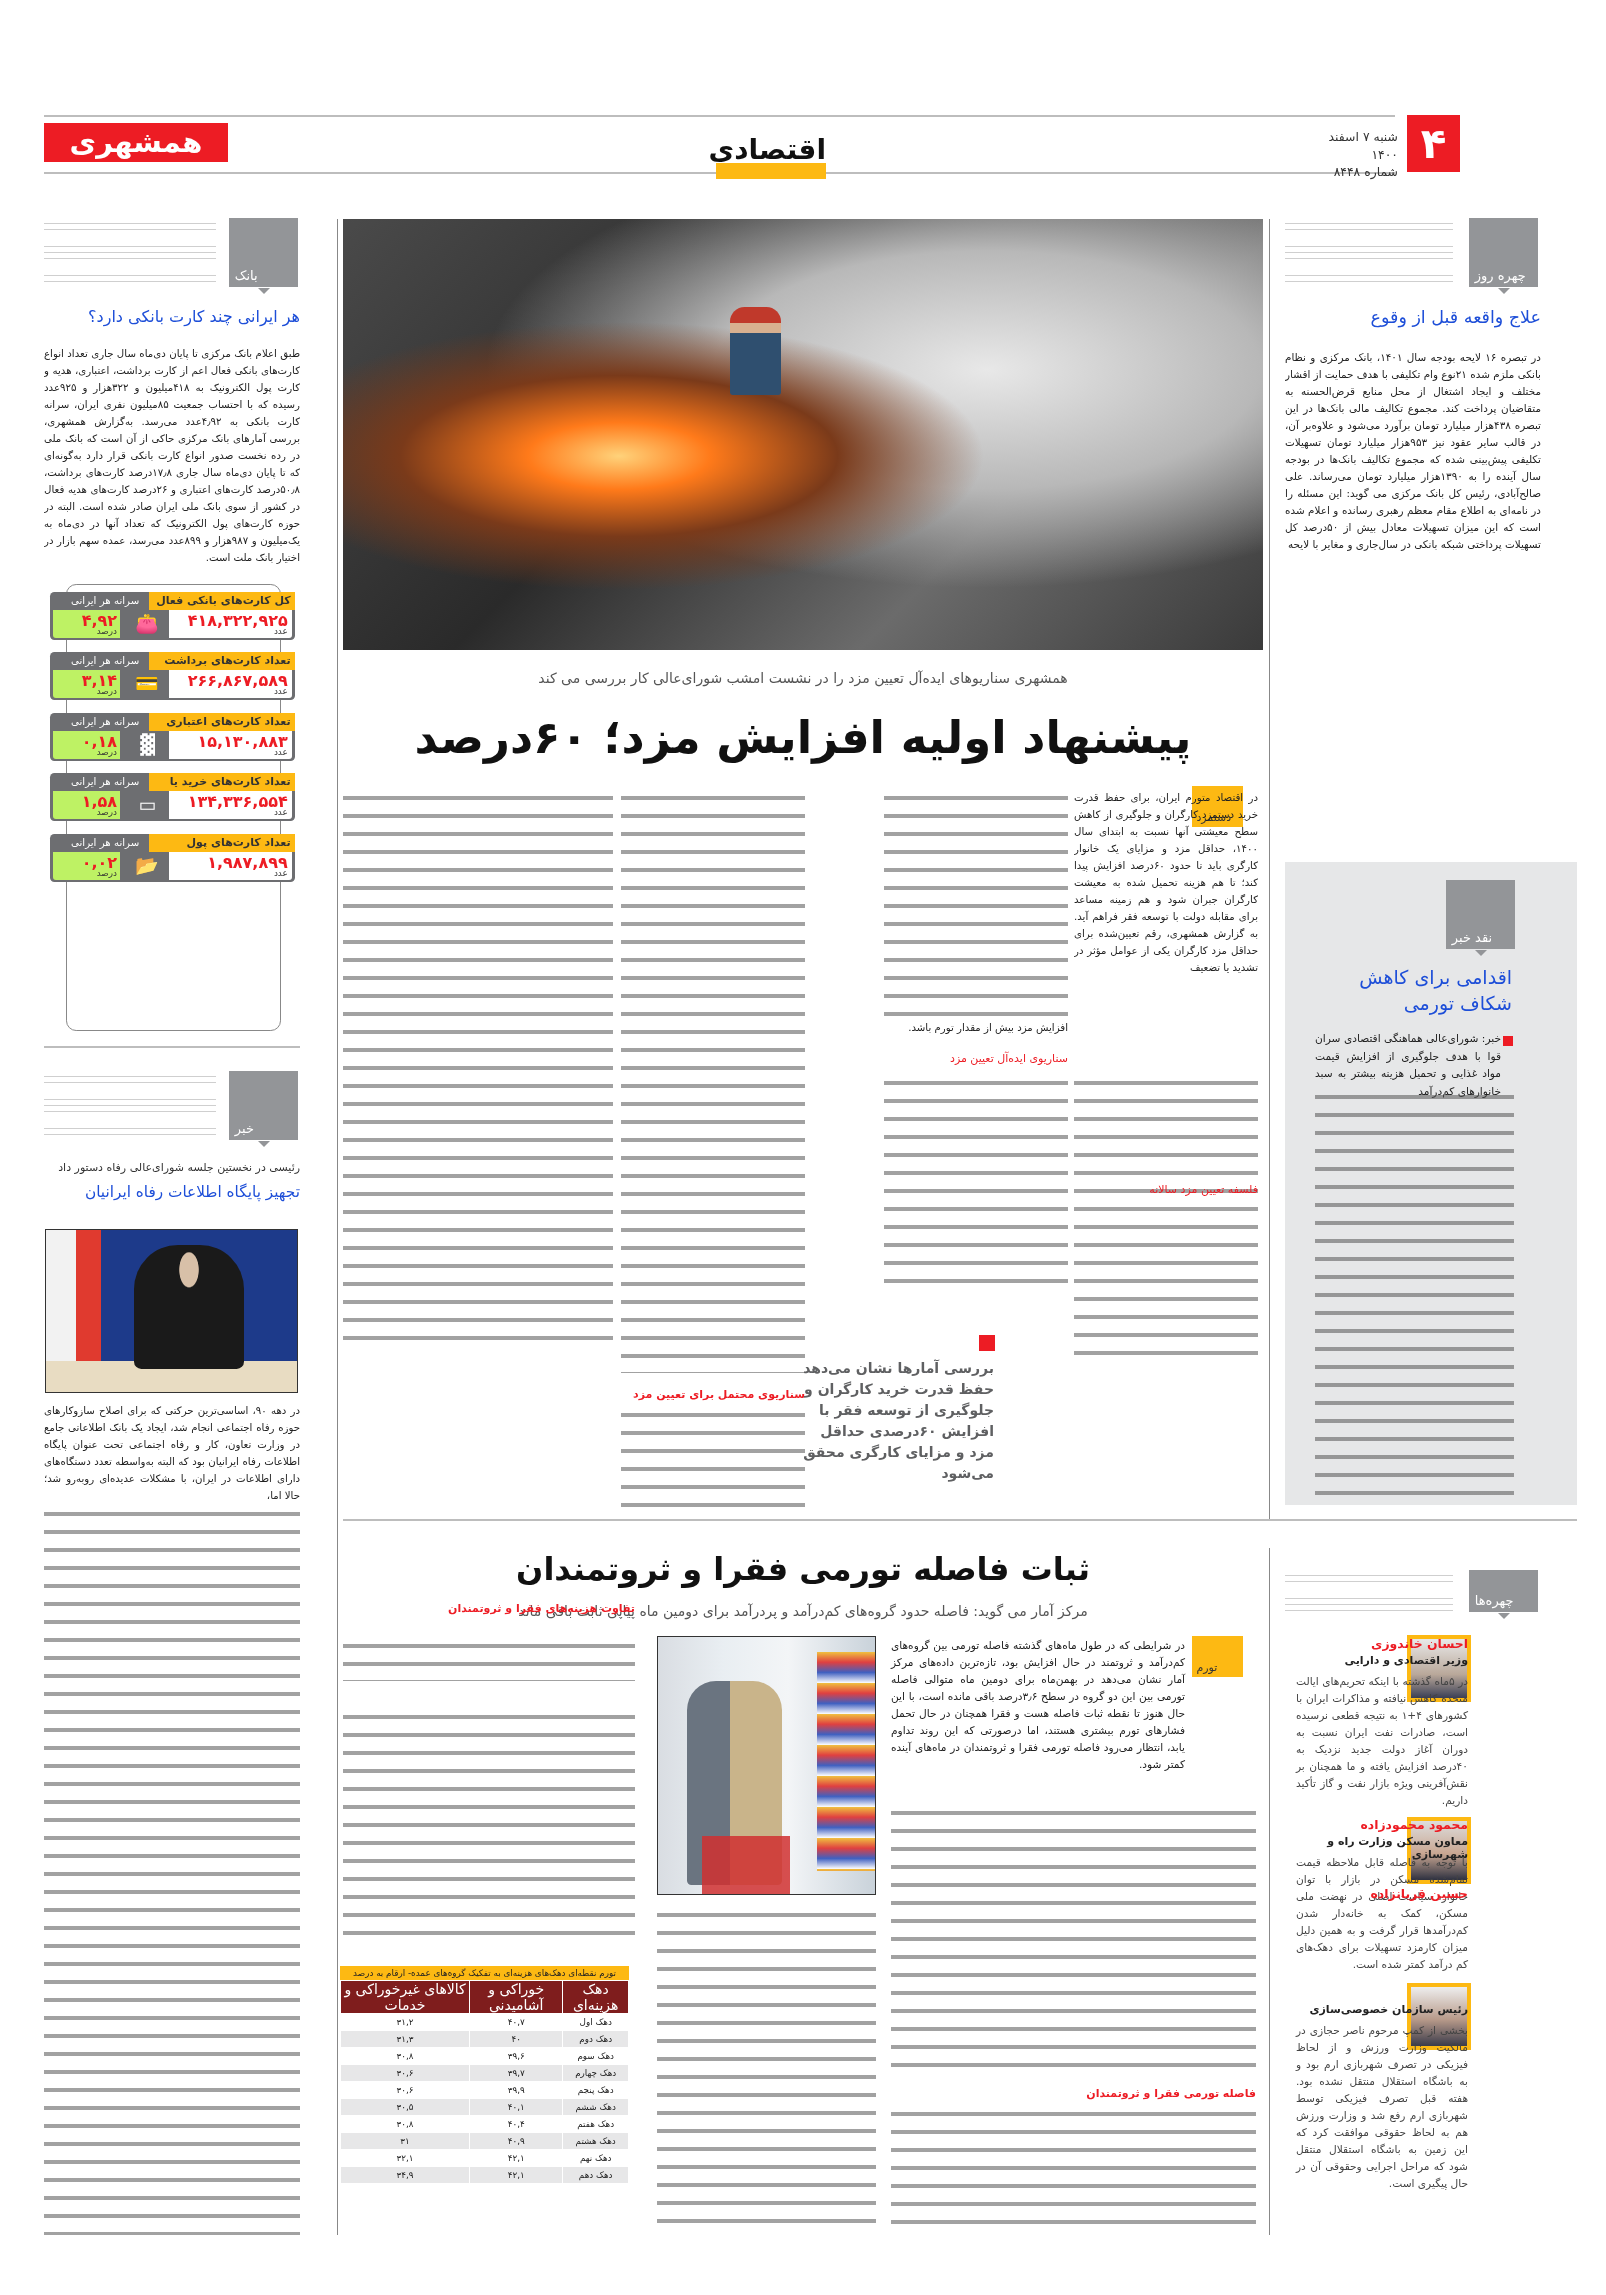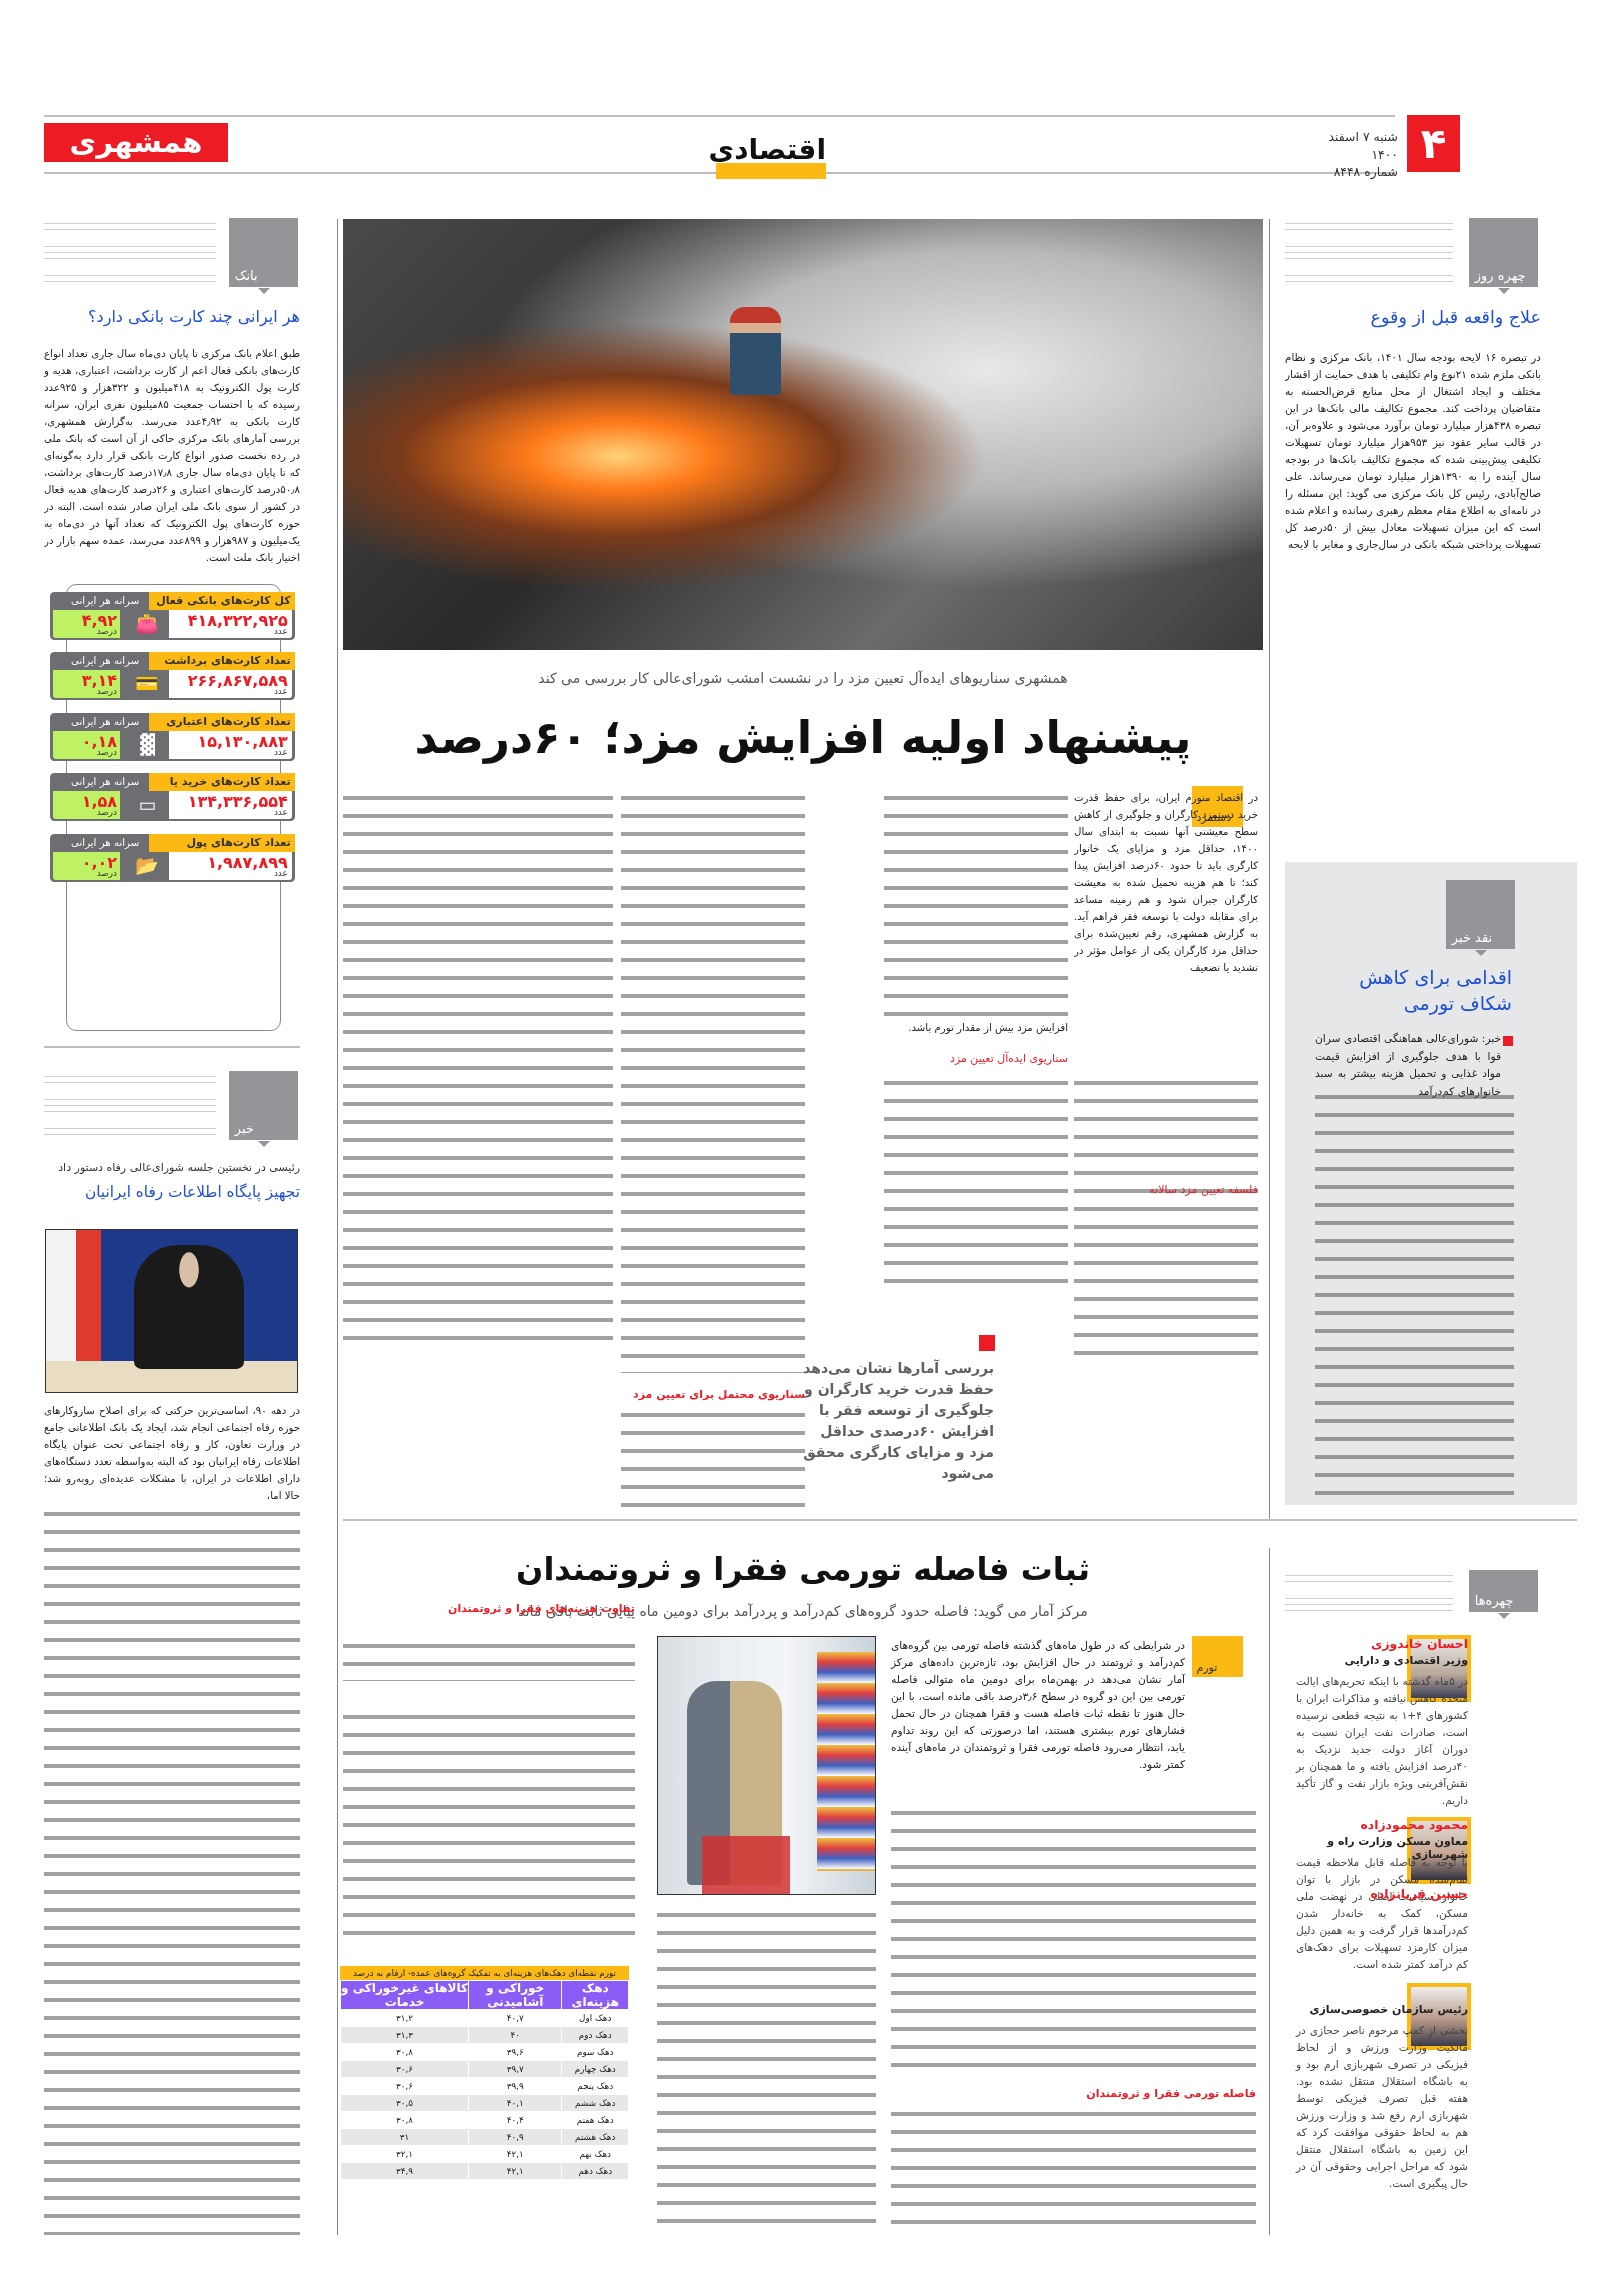--- a/index.html
+++ b/index.html
@@ -27,21 +27,21 @@
 .info-cap{position:absolute;left:0;top:0;width:95px;height:17.5px;color:#fff;font-size:10.2px;line-height:17.5px;text-align:right;padding-right:5.8px}
 .info-val{position:absolute;right:2.9px;top:17.5px;width:123px;height:28px;background:#fff;border-radius:0 0 2.9px 0}
 .info-val .n{position:absolute;right:4.4px;top:1.5px;font-size:16px;font-weight:bold;color:#ed1c24;direction:ltr}
 .info-val .u{position:absolute;right:4.4px;top:16px;font-size:8.8px;color:#333}
 .info-per{position:absolute;left:2.9px;top:17.5px;width:67px;height:28px;background:#bef264;border-radius:0 0 0 2.9px}
 .info-per .n{position:absolute;right:2.9px;top:1.5px;font-size:16px;font-weight:bold;color:#ed1c24;direction:ltr}
 .info-per .u{position:absolute;right:2.9px;top:16px;font-size:8.8px;color:#333}
 .info-icon{position:absolute;left:79px;top:20.4px;width:37px;height:23.4px;color:#fff;font-size:19px;text-align:center;line-height:23.4px}
 
 .tbl{position:absolute;left:340px;top:1966px;width:289px;border-collapse:collapse;font-size:8.8px}
-.tbl th{background:#8b5cf6;color:#fff;font-size:12px;font-weight:bold;height:14.6px;border:0.7px solid #fff}
+.tbl th{background:#7f1d1d;color:#fff;font-size:14px;font-weight:normal;height:14.6px;border:0.7px solid #fff}
 .tbl caption{background:#fdb913;color:#222;font-weight:normal;font-size:8.8px;padding:2.2px 4.4px}
 .tbl td{height:17px;text-align:center;color:#222;border:0.7px solid #fff}
 .tbl tr:nth-child(even) td{background:#e7e7e8}
 
 .photo{position:absolute;overflow:hidden}
 .vrule{position:absolute;width:0.7px;background:#888}
 .hrule{position:absolute;height:1.5px;background:#bdbdbd}
 .person-photo{position:absolute;left:1407px;width:64px;height:67px;border:4.4px solid #fdb913;background:#ccc}
 .person-name{position:absolute;right:139px;width:168px;font-size:12.4px;font-weight:bold;color:#ed1c24;text-align:right}
 .person-role{position:absolute;right:139px;width:168px;font-size:11px;font-weight:bold;color:#222;text-align:right}

